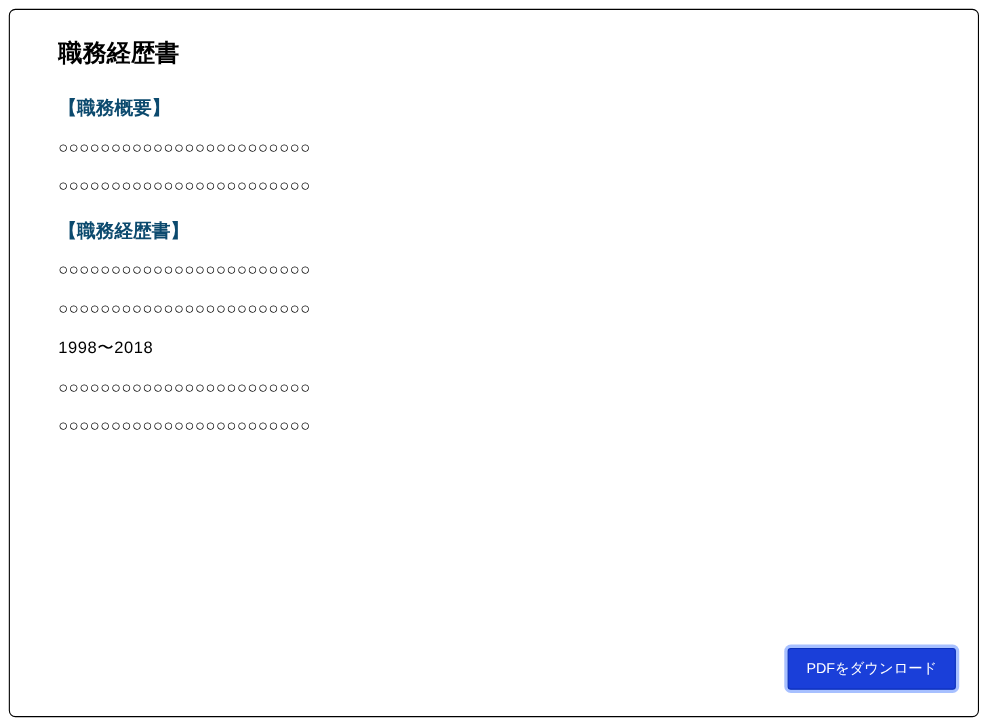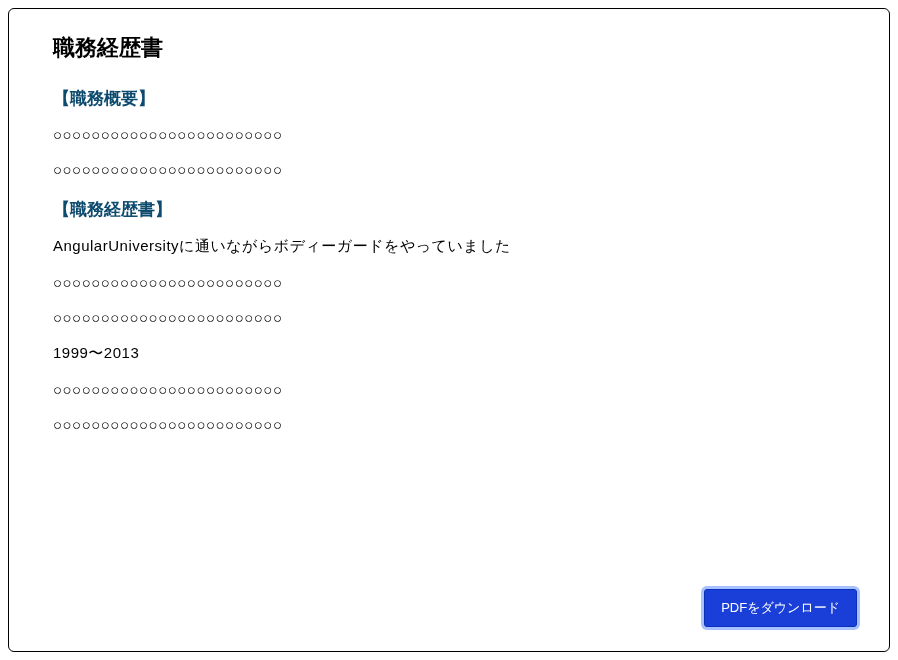--- a/index.html
+++ b/index.html
@@ -36,21 +36,21 @@
     }
     .body-text {
       font-size: 15px;
       color: #000;
       margin-bottom: 18px;
       letter-spacing: 0.5px;
     }
     .download-button {
       position: absolute;
       bottom: 24px;
-      right: 32px;
+      right: 20px;
       background: #1a3fd9;
       color: #fff;
       border: 1px solid #0a2fb9;
       padding: 9px 16px;
       font-size: 13px;
       border-radius: 3px;
       cursor: pointer;
       box-shadow: 0 0 0 3px rgba(80, 130, 255, 0.5);
       font-family: inherit;
     }
@@ -60,24 +60,23 @@
 
 <div class="document-container">
 
   <h1 class="page-title">職務経歴書</h1>
 
   <h2 class="section-heading">【職務概要】</h2>
   <p class="body-text">○○○○○○○○○○○○○○○○○○○○○○○○</p>
   <p class="body-text">○○○○○○○○○○○○○○○○○○○○○○○○</p>
 
   <h2 class="section-heading">【職務経歴書】</h2>
-  <p class="body-text">AngularUniversityに通いながらボディーガードをやっていました</p>
   <p class="body-text">○○○○○○○○○○○○○○○○○○○○○○○○</p>
   <p class="body-text">○○○○○○○○○○○○○○○○○○○○○○○○</p>
 
-  <p class="body-text">1999〜2013</p>
+  <p class="body-text">1998〜2018</p>
   <p class="body-text">○○○○○○○○○○○○○○○○○○○○○○○○</p>
 
   <p class="body-text">○○○○○○○○○○○○○○○○○○○○○○○○</p>
 
   <button class="download-button">PDFをダウンロード</button>
 
 </div>
 
 </body></html>

